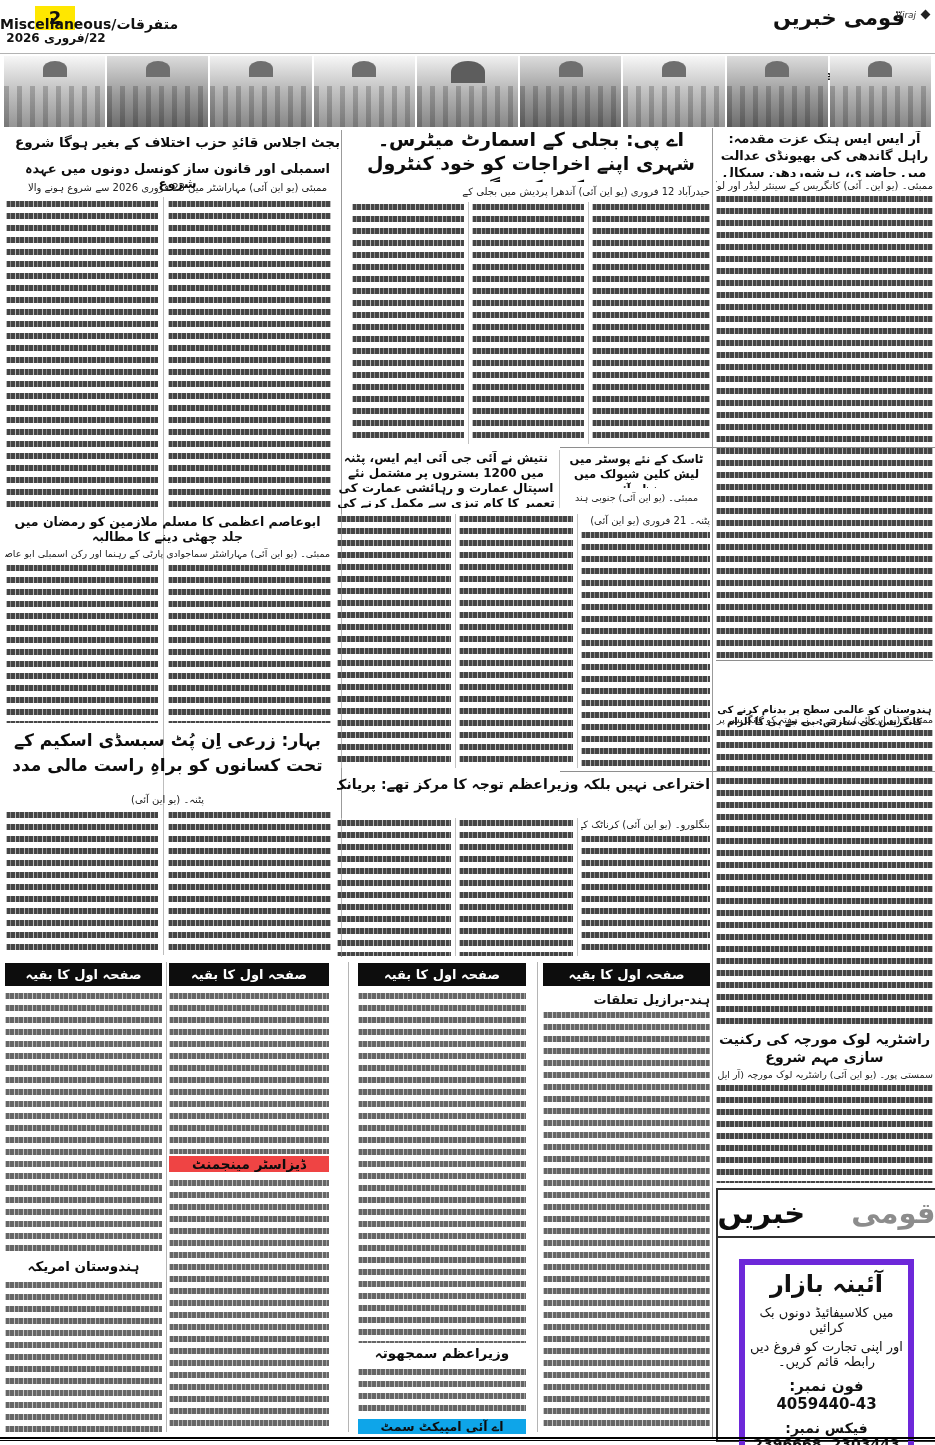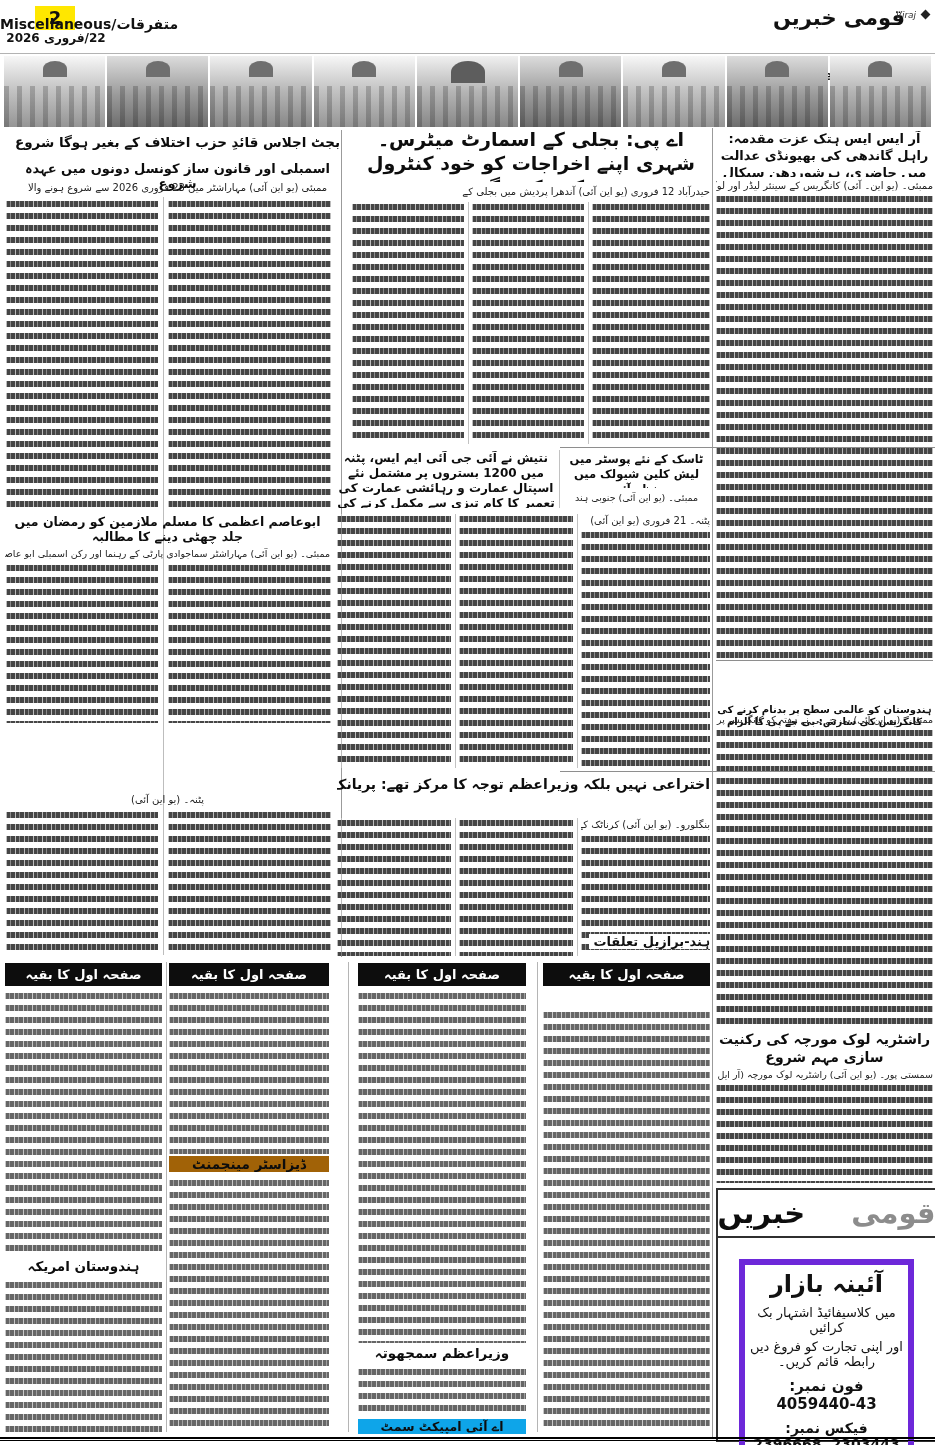--- a/index.html
+++ b/index.html
@@ -125,59 +125,60 @@
   <div class="abs subhl" style="left:5px;top:161px;width:345px;font-size:13px;">اسمبلی اور قانون ساز کونسل دونوں میں عہدہ شروع</div>
   <div class="abs dateline" style="left:5px;top:181px;width:345px;text-align:center;">ممبئی (یو این آئی) مہاراشٹر میں 23 فروری 2026 سے شروع ہونے والا</div>
   <div class="sim" style="left:6px;top:199px;width:152px;height:312px;"></div>
   <div class="sim" style="left:168px;top:199px;width:163px;height:312px;"></div>
 
   <div class="abs hl" style="left:5px;top:514px;width:325px;height:32px;font-size:12.5px;line-height:1.2;">ابوعاصم اعظمی کا مسلم ملازمین کو رمضان میں جلد چھٹی دینے کا مطالبہ</div>
   <div class="abs dateline" style="left:5px;top:548px;width:325px;text-align:center;font-size:9.5px;">ممبئی۔ (یو این آئی) مہاراشٹر سماجوادی پارٹی کے رہنما اور رکن اسمبلی ابو عاصم</div>
   <div class="sim" style="left:6px;top:563px;width:152px;height:160px;"></div>
   <div class="sim" style="left:168px;top:563px;width:163px;height:160px;"></div>
 
+  <div class="abs hl" style="left:5px;top:728px;width:325px;height:56px;font-size:17px;line-height:1.45;">بہار: زرعی اِن پُٹ سبسڈی اسکیم کے تحت کسانوں کو براہِ راست مالی مدد</div>
   <div class="abs dateline" style="left:5px;top:793px;width:325px;text-align:center;">پٹنہ۔ (یو این آئی)</div>
   <div class="sim" style="left:6px;top:810px;width:152px;height:145px;"></div>
   <div class="sim" style="left:168px;top:810px;width:163px;height:145px;"></div>
 
   <div class="cont-bar" style="left:5px;top:963px;width:157px;">صفحہ اول کا بقیہ</div>
   <div class="cont-bar" style="left:169px;top:963px;width:160px;">صفحہ اول کا بقیہ</div>
   <div class="cont-bar" style="left:358px;top:963px;width:168px;">صفحہ اول کا بقیہ</div>
   <div class="cont-bar" style="left:543px;top:963px;width:167px;">صفحہ اول کا بقیہ</div>
 
   <div class="vline" style="left:166px;top:962px;height:470px;background:#b5b5b5;"></div>
   <div class="vline" style="left:348px;top:962px;height:470px;background:#b5b5b5;"></div>
   <div class="vline" style="left:537px;top:962px;height:470px;background:#b5b5b5;"></div>
 
   <div class="sim light" style="left:5px;top:991px;width:157px;height:265px;"></div>
   <div class="abs subhl" style="left:5px;top:1258px;width:157px;font-size:13.5px;background:#fff;">ہندوستان امریکہ</div>
   <div class="sim light" style="left:5px;top:1280px;width:157px;height:152px;"></div>
 
   <div class="sim light" style="left:169px;top:991px;width:160px;height:163px;"></div>
-  <div class="abs subhl" style="left:169px;top:1156px;width:160px;font-size:13.5px;background:#a16207;">ڈیزاسٹر مینجمنٹ</div>
+  <div class="abs subhl" style="left:169px;top:1156px;width:160px;font-size:13.5px;background:#ef4444;">ڈیزاسٹر مینجمنٹ</div>
   <div class="sim light" style="left:169px;top:1178px;width:160px;height:254px;"></div>
 
   <div class="sim light" style="left:358px;top:991px;width:168px;height:352px;"></div>
   <div class="abs subhl" style="left:358px;top:1345px;width:168px;font-size:13.5px;background:#fff;">وزیراعظم سمجھوتہ</div>
   <div class="sim light" style="left:358px;top:1367px;width:168px;height:50px;"></div>
   <div class="abs subhl" style="left:358px;top:1419px;width:168px;font-size:12.5px;background:#0ea5e9;">اے آئی امپیکٹ سمٹ</div>
 
-  <div class="abs" style="left:543px;top:931px;width:167px;text-align:right;">
+  <div class="abs" style="left:543px;top:989px;width:167px;text-align:right;">
     <span style="font-weight:bold;font-size:13px;background:#fff;padding-left:4px;">ہند-برازیل تعلقات</span>
   </div>
   <div class="sim light" style="left:543px;top:1010px;width:167px;height:422px;"></div>
 
   <div class="ad-box">
     <div class="ad-name">
       <span style="color:#8c8c8c;margin-left:40px;">قومی</span>
       <span style="color:#0d0d0d;">خبریں</span>
     </div>
     <div class="ad-inner">
       <div style="font-weight:bold;font-size:24px;margin-top:2px;">آئینہ بازار</div>
-      <div style="font-size:13px;margin-top:7px;">میں کلاسیفائیڈ اشتہار بک کرائیں</div>
+      <div style="font-size:13px;margin-top:7px;">میں کلاسیفائیڈ دونوں بک کرائیں</div>
       <div style="font-size:13px;margin-top:4px;">اور اپنی تجارت کو فروغ دیں رابطہ قائم کریں۔</div>
       <div style="font-weight:bold;font-size:15px;margin-top:8px;text-align:center;">
         <span>فون نمبر:</span>
         <span class="num">4059440-43</span>
       </div>
       <div style="font-weight:bold;font-size:14px;margin-top:7px;">
         <span>فیکس نمبر:</span>
         <span class="num">2396668, 2303443</span>
       </div>
     </div>

